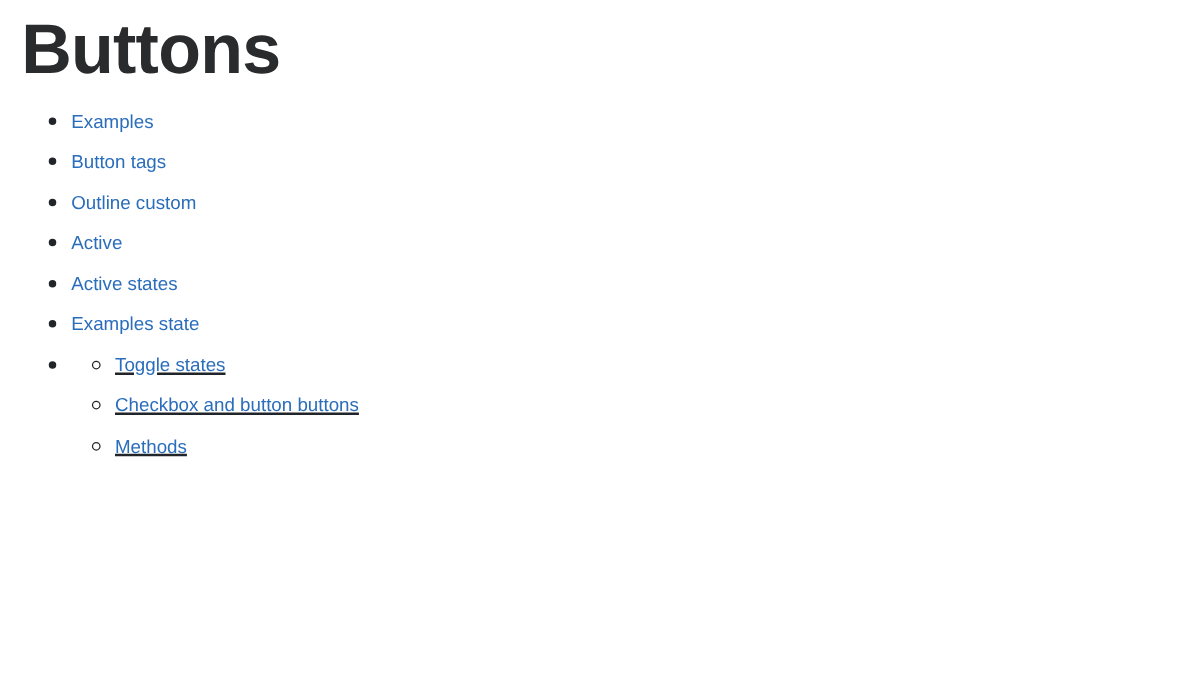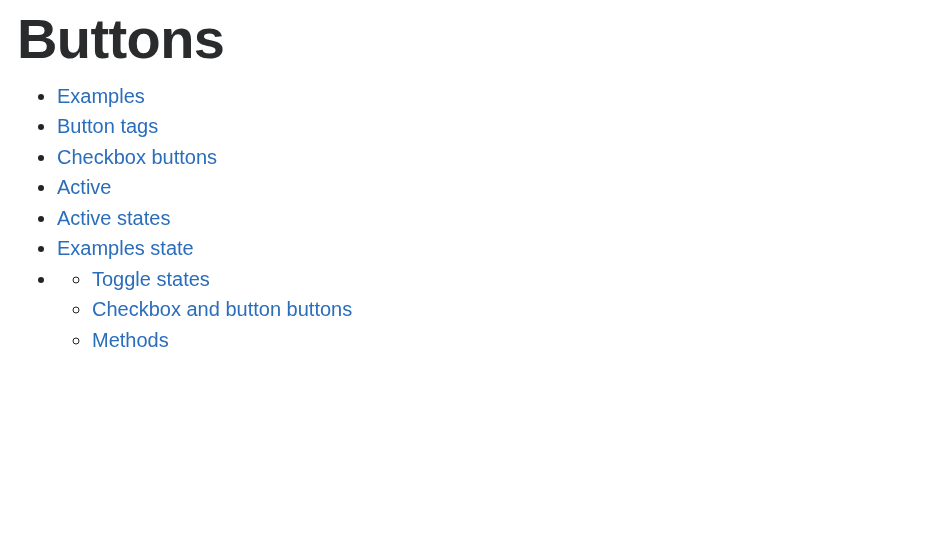--- a/index.html
+++ b/index.html
@@ -78,47 +78,48 @@
   }
   ul.toc ul.toc-sub {
     list-style-type: circle;
     margin: 0;
     padding-left: 35px;
   }
   ul.toc ul.toc-sub > li {
     color: #212529;
     font-size: 20px;
     line-height: 30.5px;
+    text-decoration: underline;
   }
 
   a.toc-link {
     color: #2a6dbb;
     text-decoration: none;
-    font-size: 20px;
+    font-size: 15px;
   }
 </style>
 </head>
 <body>
 
 <div class="page">
   <div class="content">
 
     <h1 class="page-title">Buttons</h1>
 
 
 
     <ul class="toc">
       <li>
         <a class="toc-link" href="#">Examples</a>
       </li>
       <li>
         <a class="toc-link" href="#">Button tags</a>
       </li>
       <li>
-        <a class="toc-link" href="#">Checkbox buttons</a>
+        <a class="toc-link" href="#">Outline custom</a>
       </li>
       <li>
         <a class="toc-link" href="#">Active</a>
       </li>
       <li>
         <a class="toc-link" href="#">Active states</a>
       </li>
       <li>
         <a class="toc-link" href="#">Examples state</a>
       </li>

